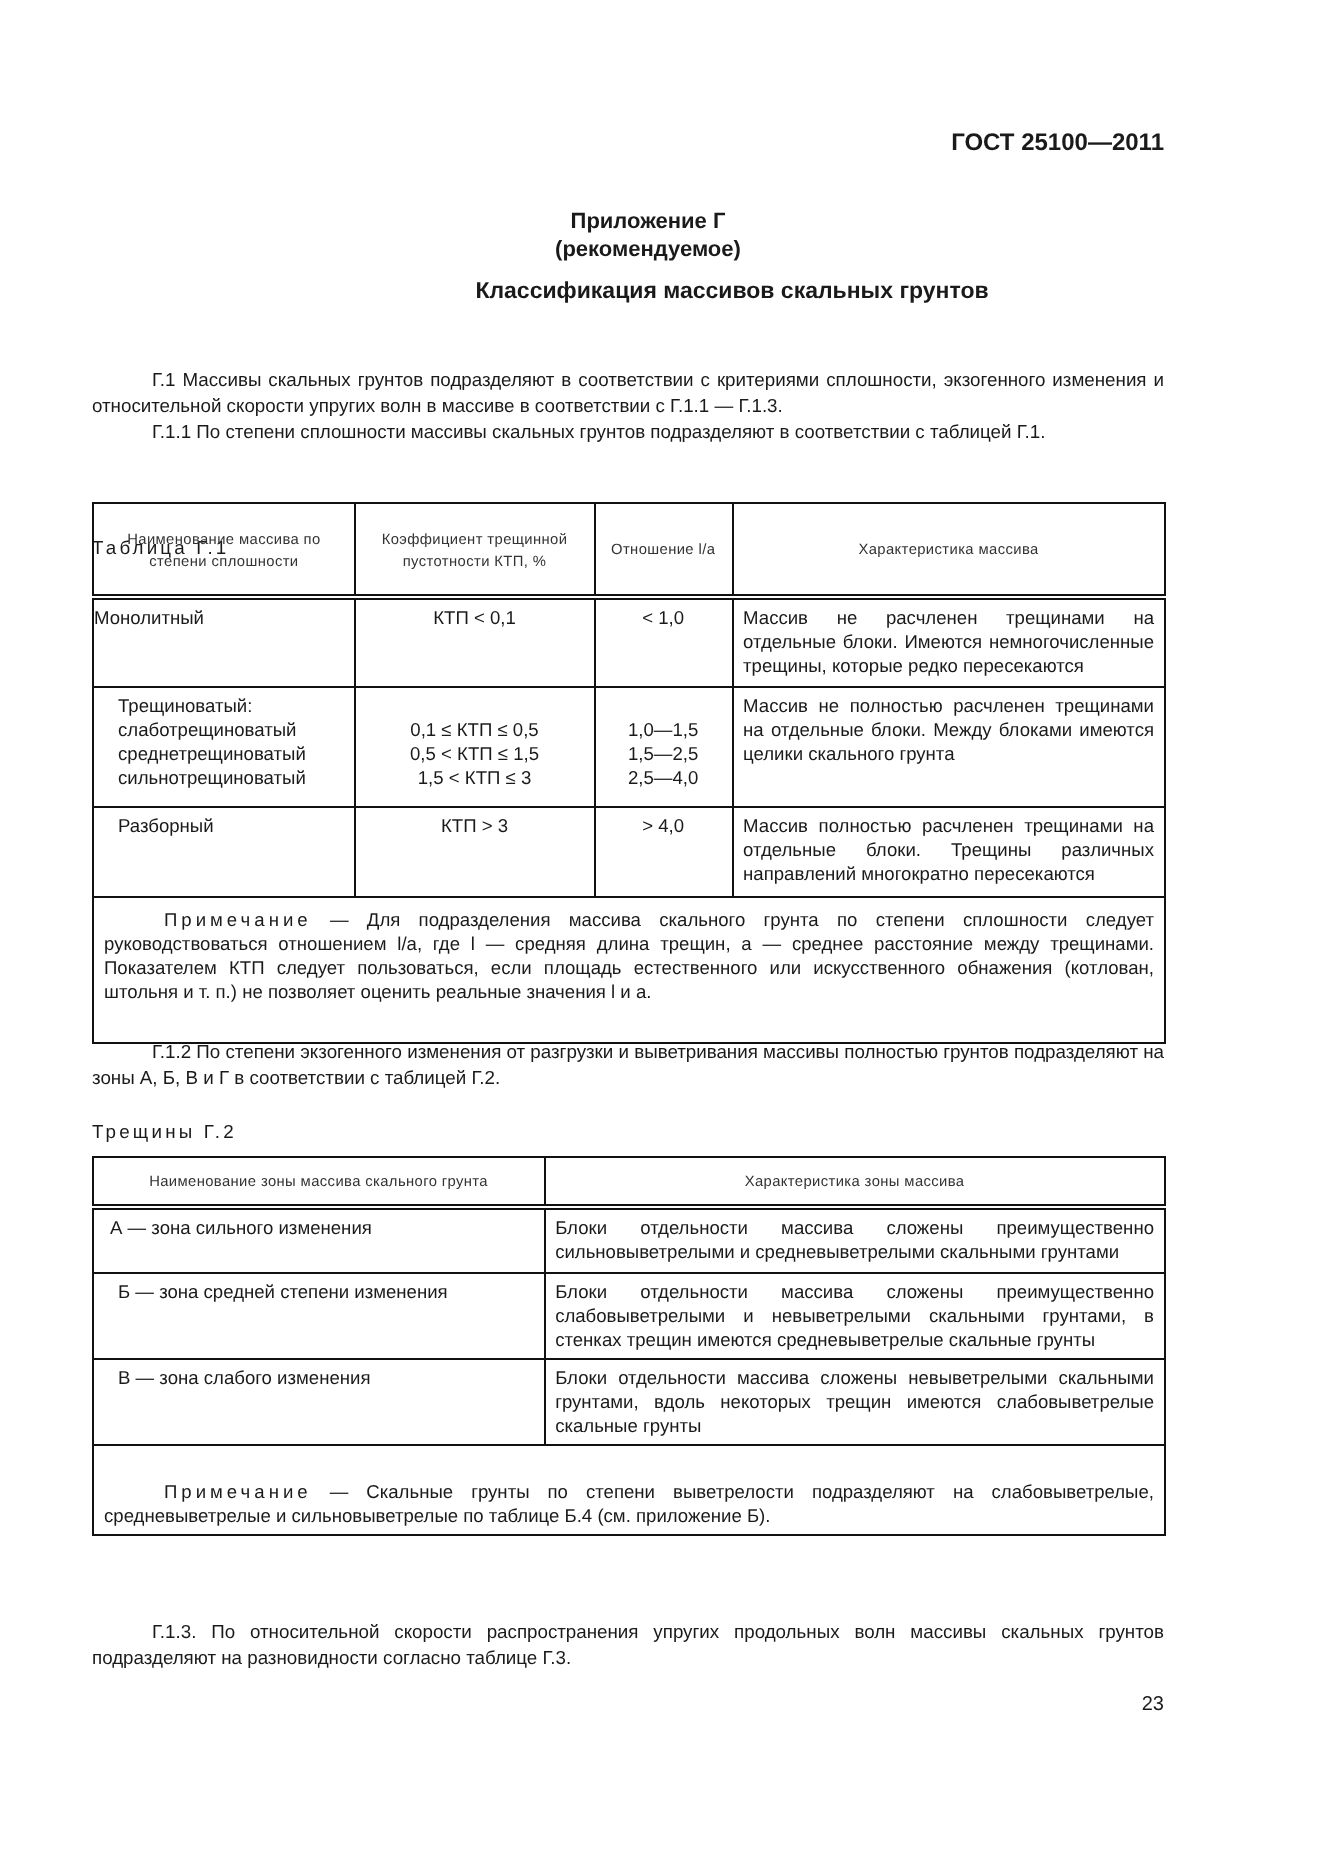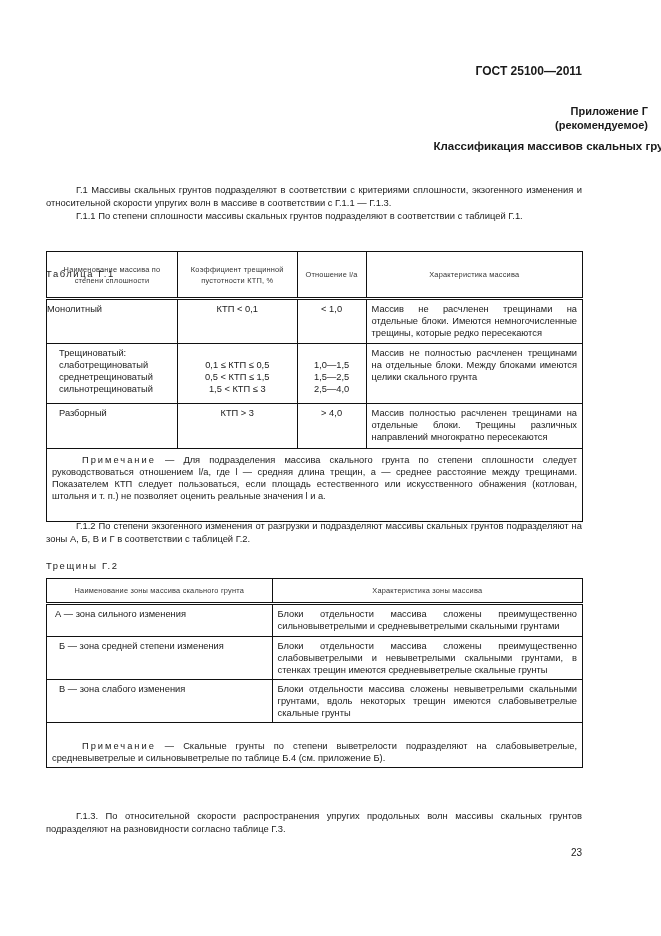--- a/index.html
+++ b/index.html
@@ -1,20 +1,20 @@
 <!DOCTYPE html>
 <html><head>
 <meta charset="utf-8">
 <style>
   html, body { margin:0; padding:0; background:#ffffff; }
   body { width:661px; height:936px; position:relative; overflow:hidden;
          font-family:"Liberation Sans", sans-serif; color:#1a1a1a; }
   .abs { position:absolute; }
   .hdr { right:79px; top:64px; font-size:12px; font-weight:bold; }
-  .center { left:0; width:648px; text-align:right; }
+  .center { left:0; width:648px; text-align:center; }
   .app-title { top:104px; font-size:11px; font-weight:bold; line-height:14px; }
   .sec-title { top:140px; font-size:11.5px; font-weight:bold;padding-left:42px; }
   .para { font-size:9.4px; line-height:13px; text-align:justify; }
   .ind { text-indent:30px; }
   .tcap { font-size:9.4px; letter-spacing:1.6px; }
   table { border-collapse:collapse; position:absolute; font-size:9.3px; }
   td, th { border:1px solid #111; vertical-align:top; padding:3px 5px; line-height:12px; }
   th { font-weight:normal; font-size:7.4px; color:#333; vertical-align:middle; text-align:center; letter-spacing:0.2px; line-height:11px; }
   .hdrrow th { border-bottom:3px double #111; }
   .c { text-align:center; }
@@ -80,21 +80,21 @@
     <td class="c">КТП &gt; 3</td>
     <td class="c">&gt; 4,0</td>
     <td class="j">Массив полностью расчленен трещинами на отдельные блоки. Трещины различных направлений многократно пересекаются</td>
   </tr>
   <tr style="height:73px;">
     <td colspan="4" class="note" style="padding-top:5px"><span class="sp">Примечание</span><span> — Для подразделения массива скального грунта по степени сплошности следует руководствоваться отношением l/a, где l — средняя длина трещин, a — среднее расстояние между трещинами. Показателем КТП следует пользоваться, если площадь естественного или искусственного обнажения (котлован, штольня и т. п.) не позволяет оценить реальные значения l и a.</span></td>
   </tr>
 </tbody>
   </table>
 
-<div class="abs para ind" style="left:46px; width:536px; top:519px;">Г.1.2  По степени экзогенного изменения от разгрузки и подразделяют массивы скальных грунтов подразделяют на зоны А, Б, В и Г в соответствии с таблицей Г.2.</div>
+<div class="abs para ind" style="left:46px; width:536px; top:519px;">Г.1.2  По степени экзогенного изменения от разгрузки и выветривания массивы полностью грунтов подразделяют на зоны А, Б, В и Г в соответствии с таблицей Г.2.</div>
 
 <div class="abs tcap" style="left:46px; top:560px;">Трещины Г.2</div>
 
 <table style="left:46px; top:578px; width:537px;">
   <colgroup>
       <col style="width:226px">
       <col style="width:311px">
     </colgroup>
   <tbody>
       <tr class="hdrrow" style="height:25px;">

